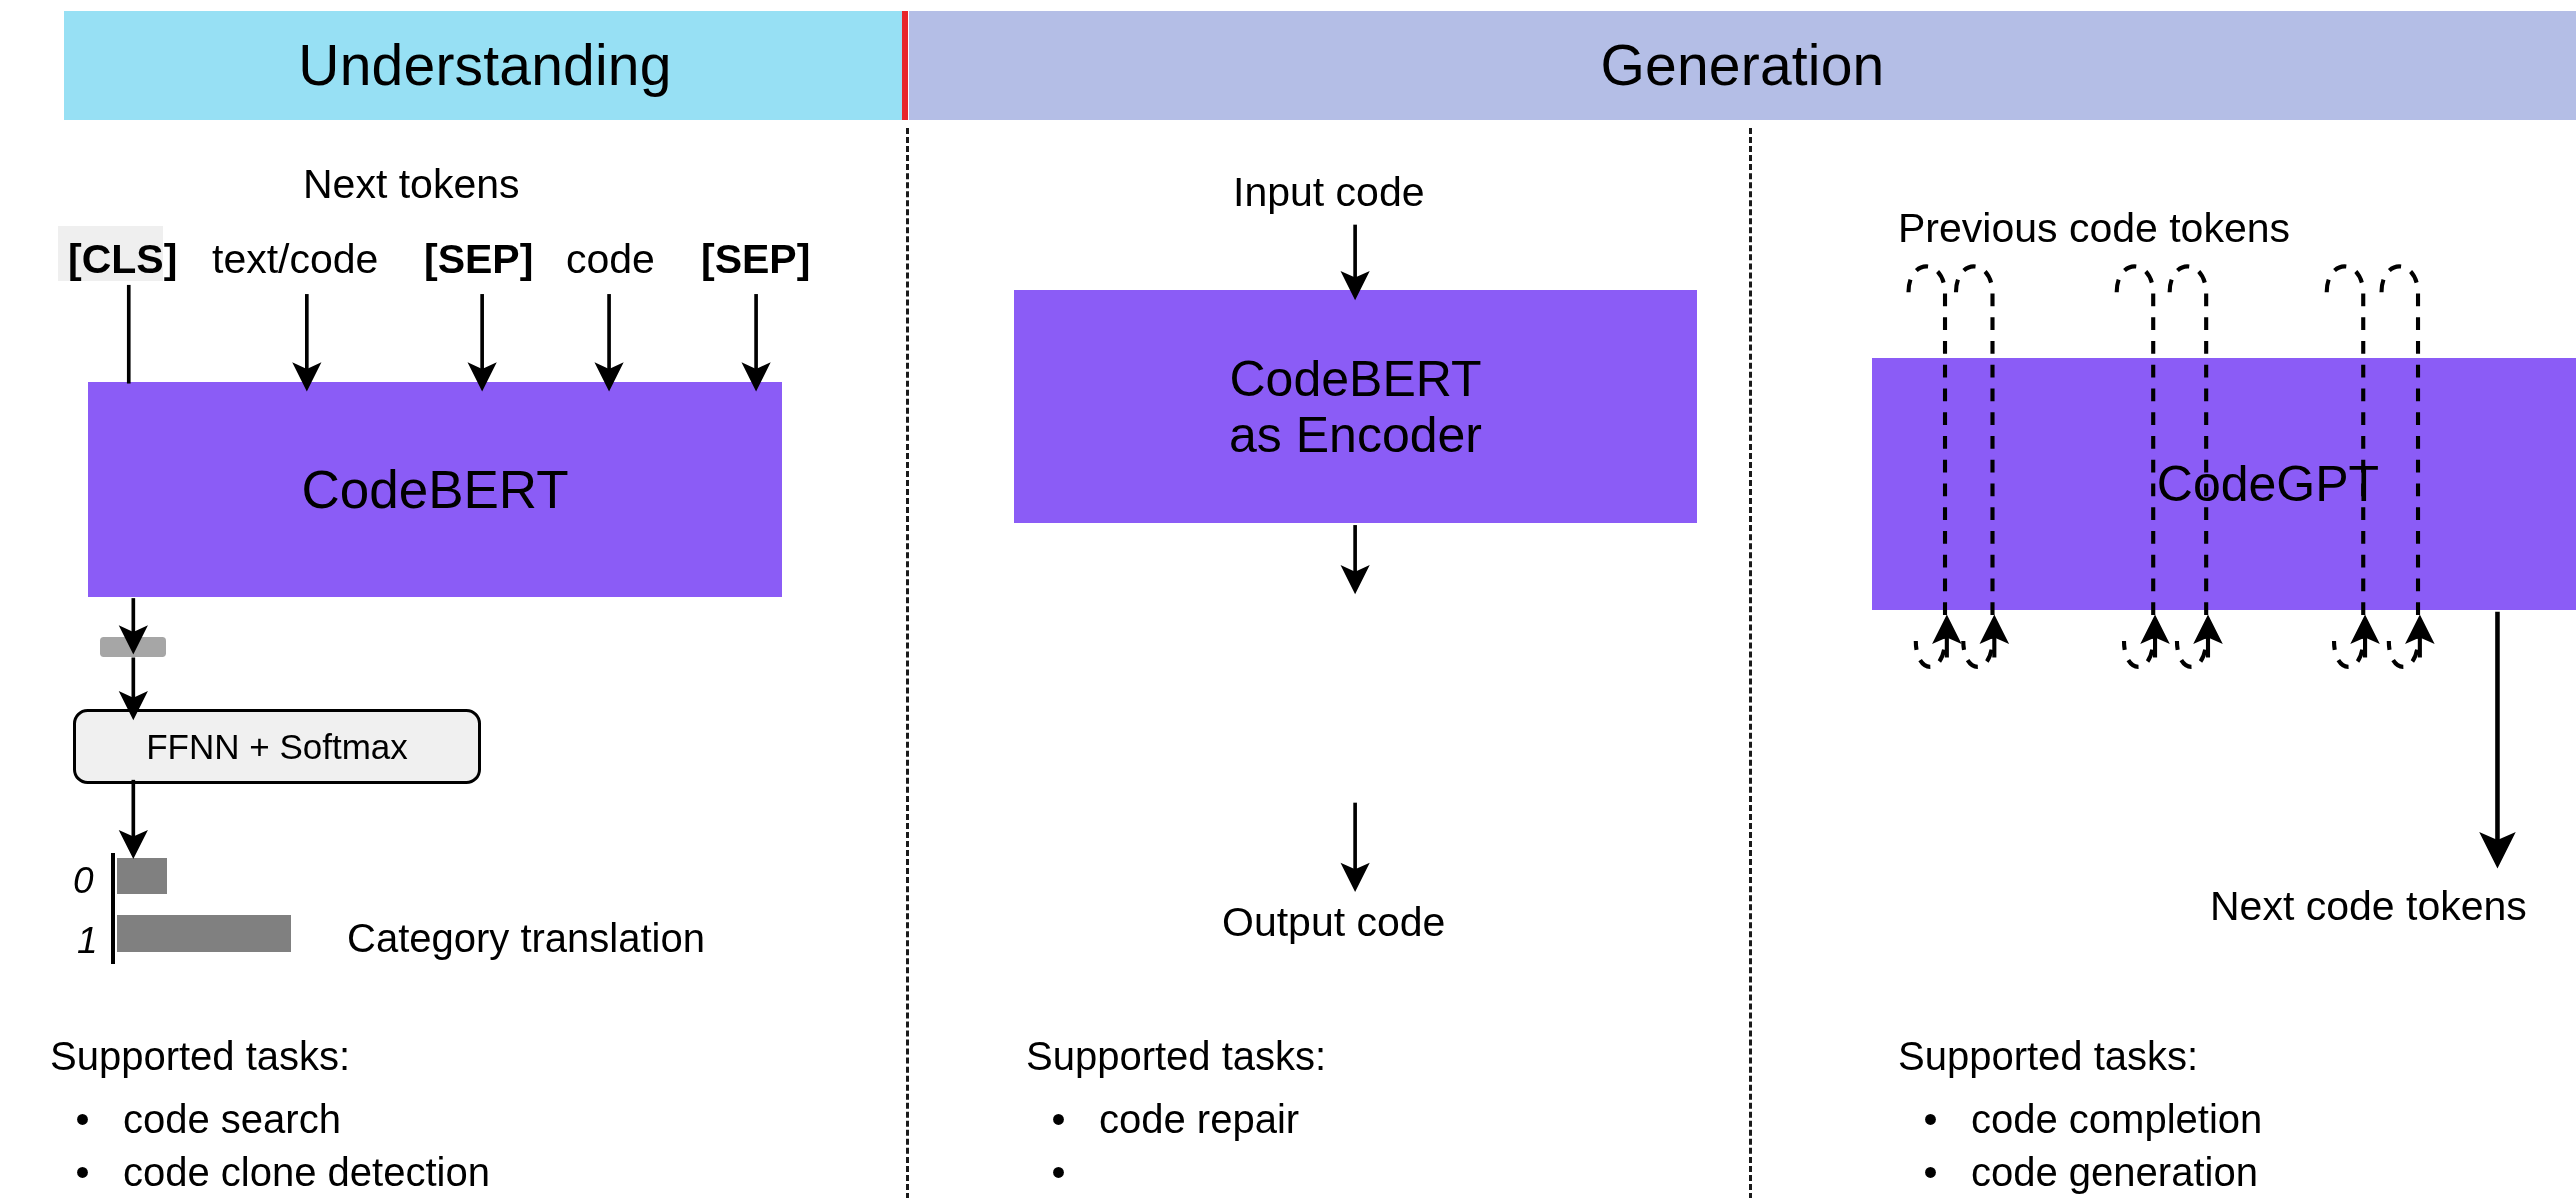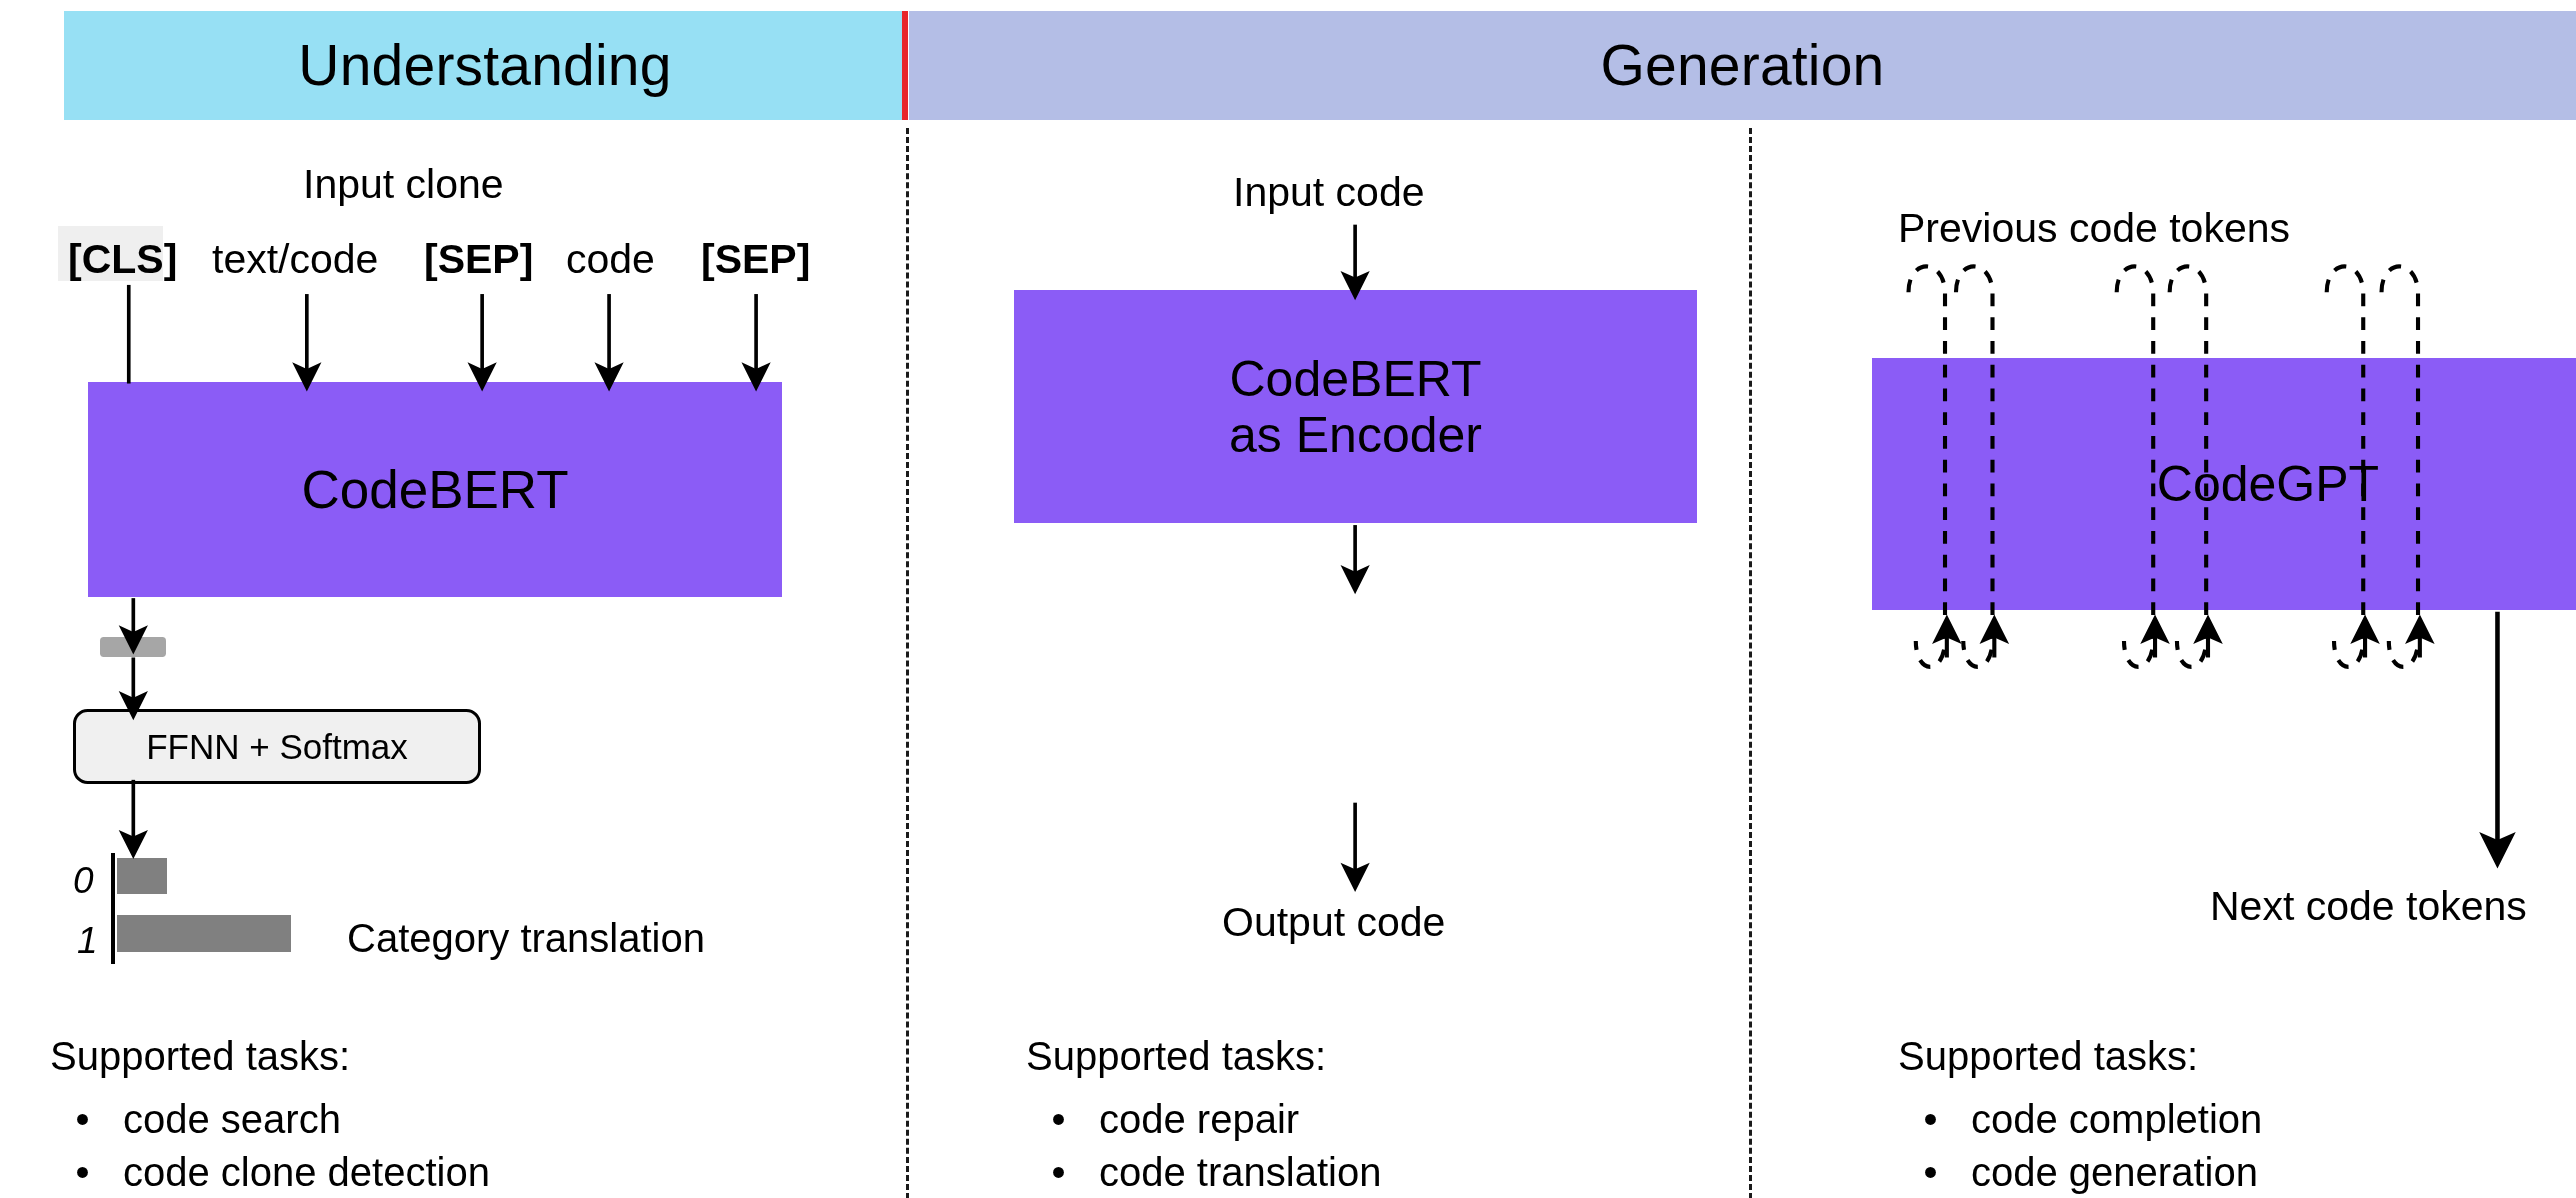--- a/index.html
+++ b/index.html
@@ -93,21 +93,21 @@
     <span>Understanding</span>
   </div>
   <div id="band-split"></div>
   <div class="band" id="band-generation">
     <span>Generation</span>
   </div>
 
   <div class="col-divider" id="divider-1"></div>
   <div class="col-divider" id="divider-2"></div>
 
-  <div class="txt t-lg" style="left:303px;top:164px;">Input clone</div>
+  <div class="txt t-lg" style="left:303px;top:164px;">Next tokens</div>
 
   <div id="tok-cls"></div>
   <div class="txt t-tok b" style="left:68px;top:239px;">[CLS]</div>
   <div class="txt t-tok" style="left:212px;top:239px;">text/code</div>
   <div class="txt t-tok b" style="left:424px;top:239px;">[SEP]</div>
   <div class="txt t-tok" style="left:566px;top:239px;">code</div>
   <div class="txt t-tok b" style="left:701px;top:239px;">[SEP]</div>
 
   <div class="box mint" id="box-codebert">
     <span>CodeBERT</span>
@@ -156,21 +156,20 @@
 
   <div class="tasks" id="tasks-mid">
     <span class="head">Supported tasks:</span>
     <ul>
       <li>
         <span class="bullet">•</span>
         <span>code repair</span>
       </li>
       <li>
         <span class="bullet">•</span>
-        <span>code translation</span>
       </li>
     </ul>
   </div>
 
   <div class="txt t-lg" style="left:1898px;top:208px;">Previous code tokens</div>
 
   <div class="box mint" id="box-codegpt">
     <span>CodeGPT</span>
   </div>
 

